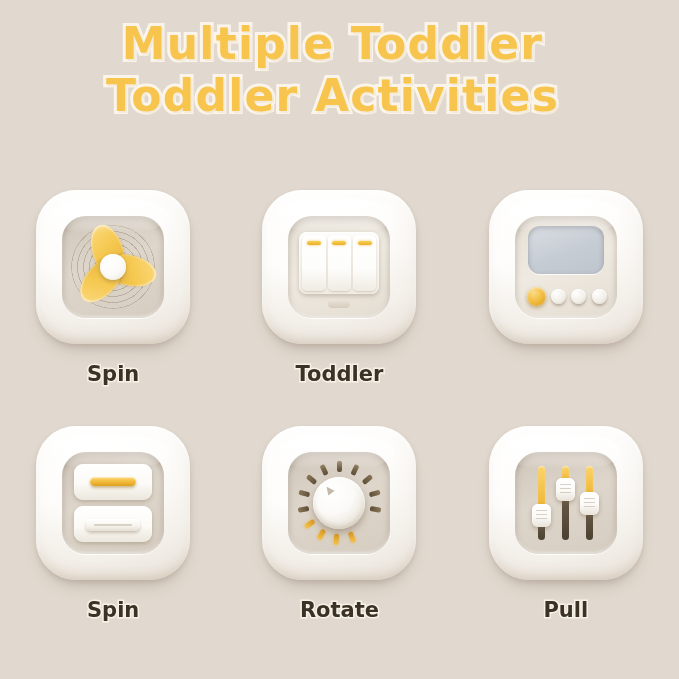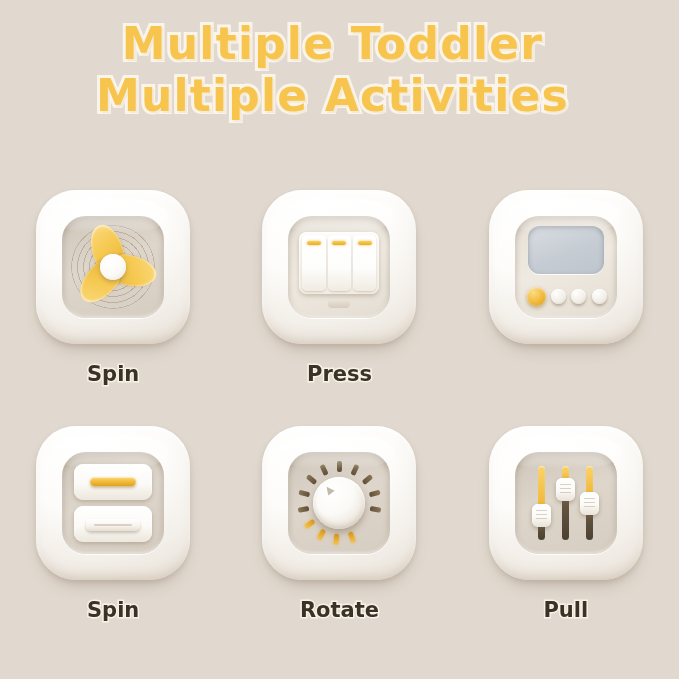--- a/index.html
+++ b/index.html
@@ -274,21 +274,21 @@
     -webkit-text-stroke: 3px #f7f2e8;
     paint-order: stroke fill;
     white-space: nowrap;
   }
 </style>
 </head>
 <body>
 
 <div class="title-block">
   <span class="title-line">Multiple Toddler</span>
-  <span class="title-line">Multiple Activities</span>
+  <span class="title-line">Toddler Activities</span>
 </div>
 
 <div class="grid">
 
   <div class="cell">
     <div class="tile">
       <div class="panel">
         <div class="grille"></div>
         <div class="blade b1"></div>
         <div class="blade b2"></div>
@@ -309,21 +309,21 @@
           <div class="rocker">
             <div class="led"></div>
           </div>
           <div class="rocker">
             <div class="led"></div>
           </div>
         </div>
         <div class="sw-tab"></div>
       </div>
     </div>
-    <div class="caption">Press</div>
+    <div class="caption">Toddler</div>
   </div>
 
   <div class="cell">
     <div class="tile">
       <div class="panel lightface">
         <div class="screen"></div>
         <div class="btn-row">
           <div class="rbtn amber"></div>
           <div class="rbtn"></div>
           <div class="rbtn"></div>

